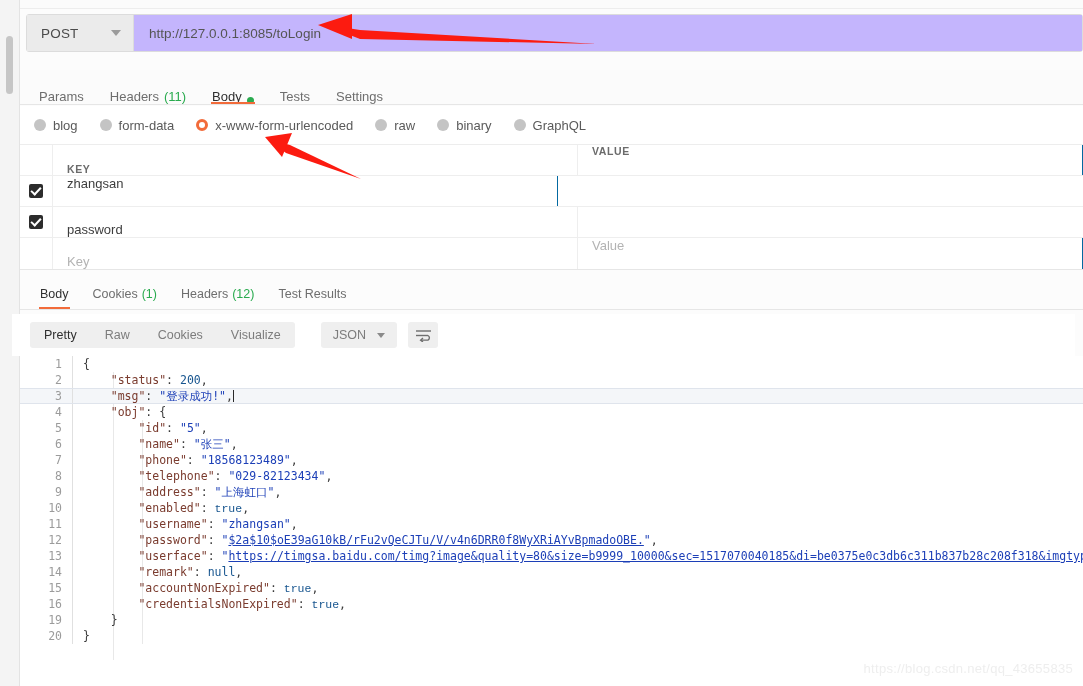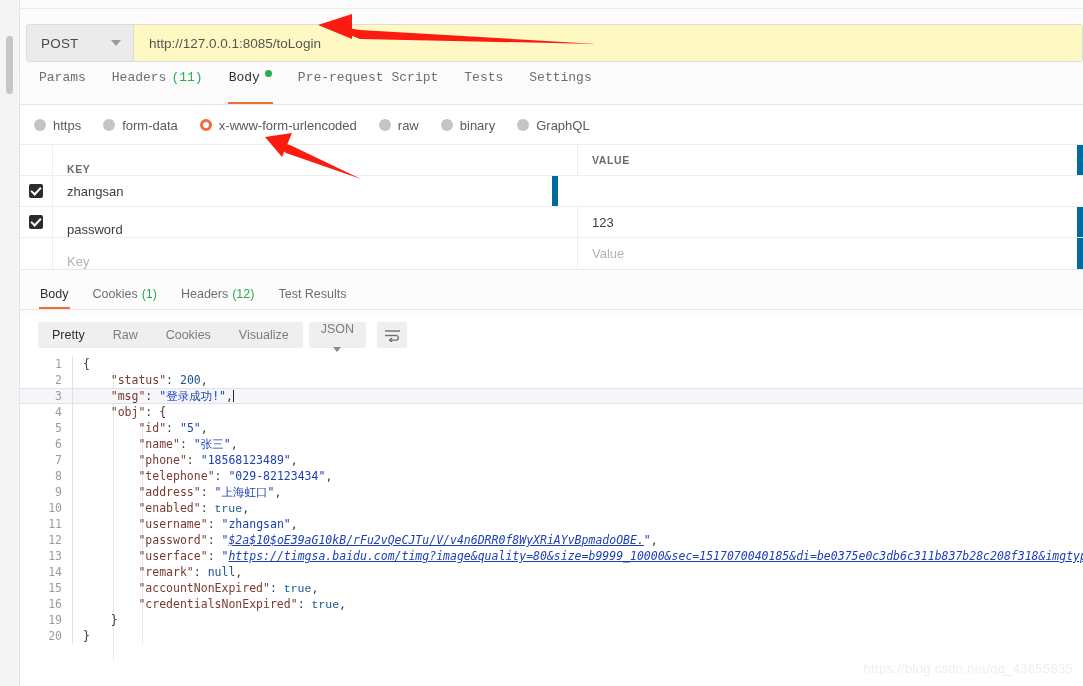--- a/index.html
+++ b/index.html
@@ -32,21 +32,21 @@
   
   .top-strip {
     position: absolute; left: 20px; top: 0;
     width: 1063px; height: 9px;
     background: #fbfbfb;
     border-bottom: 1px solid #ededed;
   }
 
   
   .urlbar {
-    position: absolute; left: 26px; top: 24px;
+    position: absolute; left: 26px; top: 14px;
     width: 1057px; height: 38px;
     display: flex;
     border: 1px solid #dcdcdc;
     background: #ebebeb;
     border-radius: 3px;
   }
   .method-box {
     width: 107px; height: 100%;
     display: flex; align-items: center; justify-content: space-between;
     padding: 0 12px 0 14px;
@@ -61,42 +61,41 @@
     width: 0; height: 0;
     border-left: 5px solid transparent;
     border-right: 5px solid transparent;
     border-top: 6px solid #9b9b9b;
   }
   .url-input {
     flex: 1; height: 100%;
     display: flex; align-items: center;
     padding-left: 15px;
     font-size: 13.5px; color: #555;
-    background: #fef9c3;
+    background: #c4b5fd;
     cursor: text;
   }
 
   
   .req-tabs {
     position: absolute; left: 20px; top: 70px;
     width: 1063px; height: 35px;
     background: #fbfbfb;
     border-bottom: 1px solid #e6e6e6;
     display: flex; align-items: flex-end;
     padding-left: 6px;
   }
   .req-tab {
     position: relative;
     height: 34px;
-    display: flex; align-items: flex-start; gap: 5px;
+    display: flex; align-items: flex-end; gap: 5px;
     padding: 0 13px;
     font-size: 13px; color: #6e6e6e;
     cursor: pointer;
     white-space: nowrap;
-    font-family: Liberation Mono, monospace;
   }
   .req-tab.active { color: #2f2f2f; }
   .req-tab.active::after {
     content: ""; position: absolute;
     left: 12px; right: 12px; bottom: 0; height: 2px;
     background: #f26b3a;
   }
   .dot-green {
     width: 7px; height: 7px; border-radius: 50%;
     background: #2aab4f; display: inline-block;
@@ -159,23 +158,23 @@
   }
   .kv-key {
     width: 525px; flex: none;
     display: flex; align-items: flex-end;
     padding-left: 14px;
     border-right: 1px solid #eeeeee;
     font-size: 13px; color: #3d3d3d;
   }
   .kv-val {
     width: 505px; flex: none;
-    display: flex; align-items: center;
+    display: flex; 
     padding-left: 14px;
-    border-right: 6px solid #0369a1;
+    border-right: 1px solid #0369a1;
     font-size: 13px; color: #3d3d3d;
   }
   .col-title {
     font-size: 10.5px; color: #6b6b6b;
     font-weight: bold; letter-spacing: .6px;
   }
   .ph { color: #b3b3b3; }
 
   
   .res-tabs {
@@ -195,21 +194,21 @@
   }
   .res-tab.active { color: #2f2f2f; }
   .res-tab.active::after {
     content: ""; position: absolute;
     left: 11px; right: 11px; bottom: 0; height: 2px;
     background: #f26b3a;
   }
 
   
   .viewer-bar {
-    position: absolute; left: 20px; top: 314px;
+    position: absolute; left: 12px; top: 314px;
     width: 1063px; height: 42px;
     background: #fff;
     display: flex; align-items: center;
     padding-left: 18px; gap: 6px;
   }
   .seg-group {
     display: flex; align-items: center;
     background: #efefef; border-radius: 3px; height: 26px;
   }
   .seg {
@@ -217,21 +216,21 @@
     display: flex; align-items: center;
     font-size: 12.5px; color: #7c7c7c;
     cursor: pointer; white-space: nowrap;
   }
   .seg.active { color: #2f2f2f; }
   .fmt-select {
     display: flex; align-items: center; gap: 11px;
     background: #efefef; border-radius: 3px;
     height: 26px; padding: 0 12px;
     font-size: 12.5px; color: #7c7c7c;
-    margin-left: 0; cursor: pointer; flex-direction: column;
+    margin-left: 20px; cursor: pointer;
   }
   .caret-sm {
     width: 0; height: 0;
     border-left: 4.5px solid transparent;
     border-right: 4.5px solid transparent;
     border-top: 5.5px solid #8a8a8a;
   }
   .wrap-btn {
     width: 30px; height: 26px;
     background: #efefef; border-radius: 3px;
@@ -273,21 +272,21 @@
   .code-text {
     padding-left: 10px;
     color: #2f2f2f;
   }
   .k   { color: #7a3b2e; }
   .s   { color: #1c3fb7; }
   .n   { color: #17558f; }
   .b   { color: #17558f; font-family: Liberation Mono, monospace; }
   .nl  { color: #17558f; }
   .p   { color: #3a3a3a; }
-  .lnk { color: #1c3fb7; text-decoration: underline; font-style: italic; }
+  .lnk { color: #1c3fb7; text-decoration: underline; }
   .cjk { }
   .caret-text {
     display: inline-block;
     width: 1px; height: 12px;
     background: #2a2a2a;
     vertical-align: -2px;
   }
   .indent-guide {
     position: absolute;
     width: 1px; background: #e8e8e8;
@@ -331,34 +330,31 @@
     </div>
     <div class="req-tab">
       <span>Headers</span>
       <span class="count-green">(11)</span>
     </div>
     <div class="req-tab active">
       <span>Body</span>
       <span class="dot-green"></span>
     </div>
     <div class="req-tab">
-      <span>Pre-request Script</span>
-    </div>
-    <div class="req-tab">
       <span>Tests</span>
     </div>
     <div class="req-tab">
       <span>Settings</span>
     </div>
   </div>
 
   <div class="body-types">
     <div class="radio-item">
       <span class="radio-dot"></span>
-      <span>https</span>
+      <span>blog</span>
     </div>
     <div class="radio-item">
       <span class="radio-dot"></span>
       <span>form-data</span>
     </div>
     <div class="radio-item">
       <span class="radio-dot checked"></span>
       <span>x-www-form-urlencoded</span>
     </div>
     <div class="radio-item">
@@ -394,21 +390,20 @@
       </div>
       <div class="kv-val">zhangsan</div>
 
     </div>
 
     <div class="kv-row">
       <div class="kv-check">
         <span class="cb"></span>
       </div>
       <div class="kv-key">password</div>
-      <div class="kv-val">123</div>
 
     </div>
 
     <div class="kv-row">
       <div class="kv-check"></div>
       <div class="kv-key ph">Key</div>
       <div class="kv-val ph">Value</div>
 
     </div>
 

